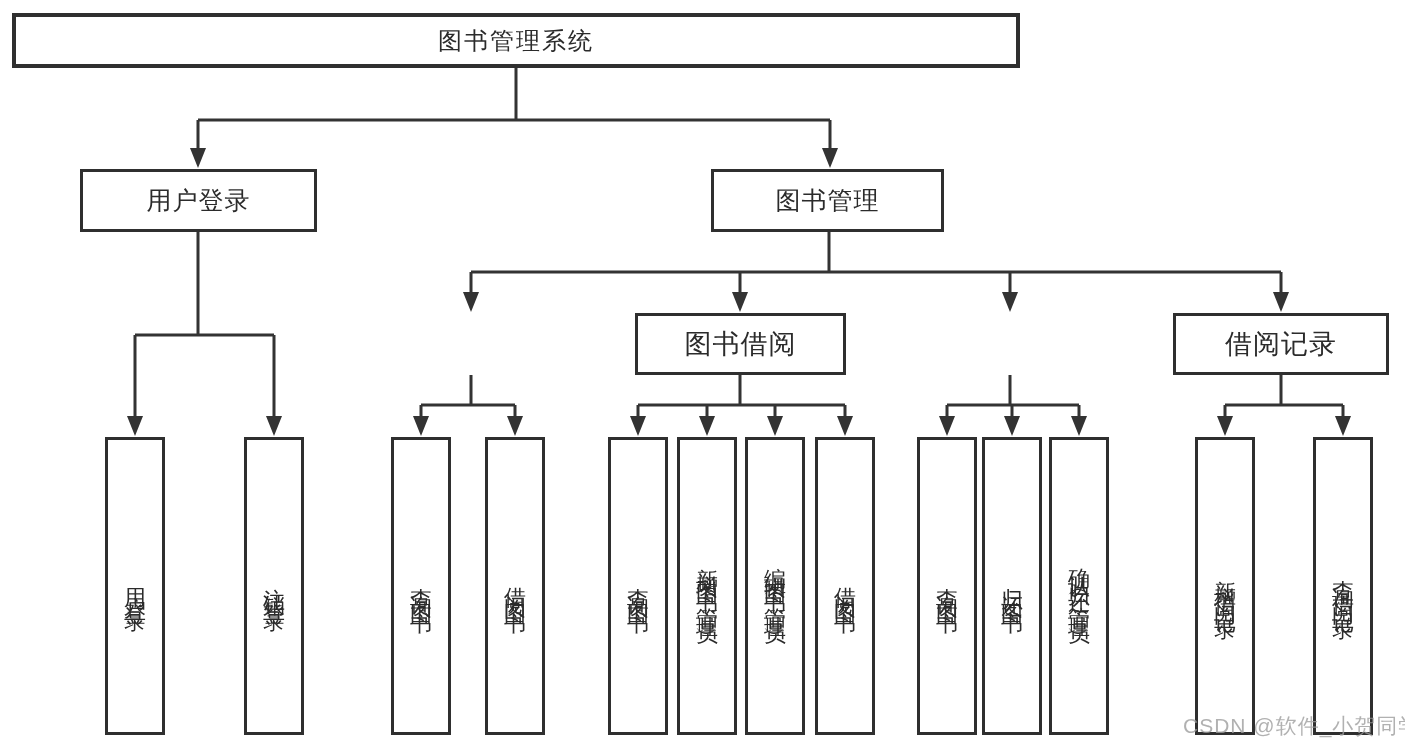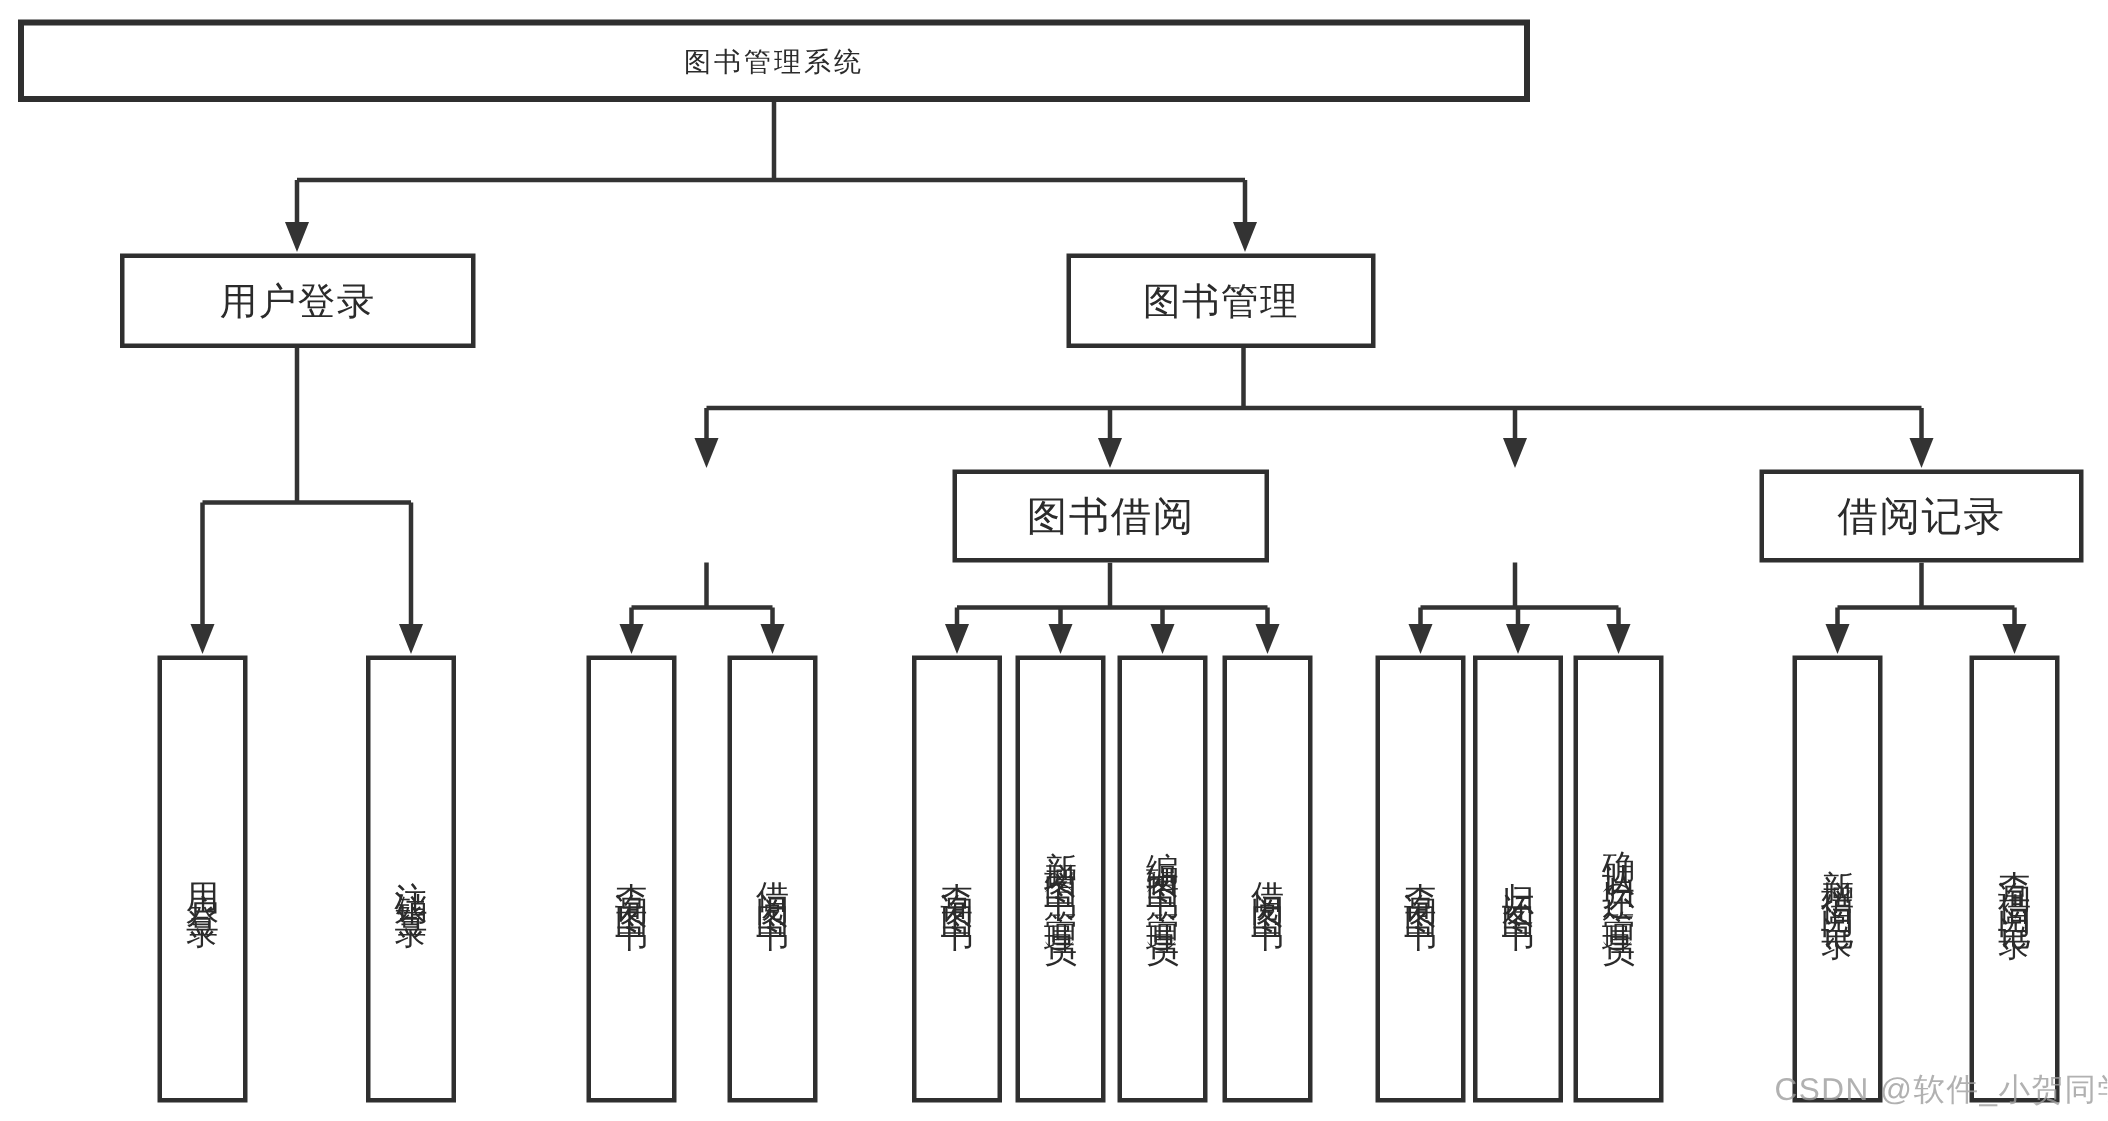--- a/index.html
+++ b/index.html
@@ -23,21 +23,21 @@
     border: 3px solid #2f2f2f;
     color: #2b2b2b;
     display: flex;
     align-items: center;
     justify-content: center;
     text-align: center;
     white-space: nowrap;
   }
   .root {
     border-width: 4px;
-    font-size: 18px;
+    font-size: 24px;
     letter-spacing: 2px;
   }
   .lvl2 {
     font-size: 25px;
     letter-spacing: 1px;
   }
   .lvl3 {
     font-size: 27px;
     letter-spacing: 1px;
   }
@@ -93,21 +93,21 @@
       <polygon points="1004,416 1020,416 1012,436"></polygon>
       <polygon points="1071,416 1087,416 1079,436"></polygon>
       <polygon points="1217,416 1233,416 1225,436"></polygon>
       <polygon points="1335,416 1351,416 1343,436"></polygon>
     </g>
   </svg>
 
   <div class="node root" style="left:12px; top:13px; width:1008px; height:55px;">图书管理系统</div>
 
   <div class="node lvl2" style="left:80px; top:169px; width:237px; height:63px;">用户登录</div>
-  <div class="node lvl2" style="left:711px; top:169px; width:206px; height:63px;">图书管理</div>
+  <div class="node lvl2" style="left:711px; top:169px; width:233px; height:63px;">图书管理</div>
 
   <div class="node lvl3" style="left:635px; top:313px; width:211px; height:62px;">图书借阅</div>
   <div class="node lvl3" style="left:1173px; top:313px; width:216px; height:62px;">借阅记录</div>
 
   <div class="node leaf" style="left:105px; top:437px; width:60px; height:298px;">用户登录</div>
   <div class="node leaf" style="left:244px; top:437px; width:60px; height:298px;">注销登录</div>
 
   <div class="node leaf" style="left:391px; top:437px; width:60px; height:298px;">查询图书</div>
   <div class="node leaf" style="left:485px; top:437px; width:60px; height:298px;">借阅图书</div>
 

